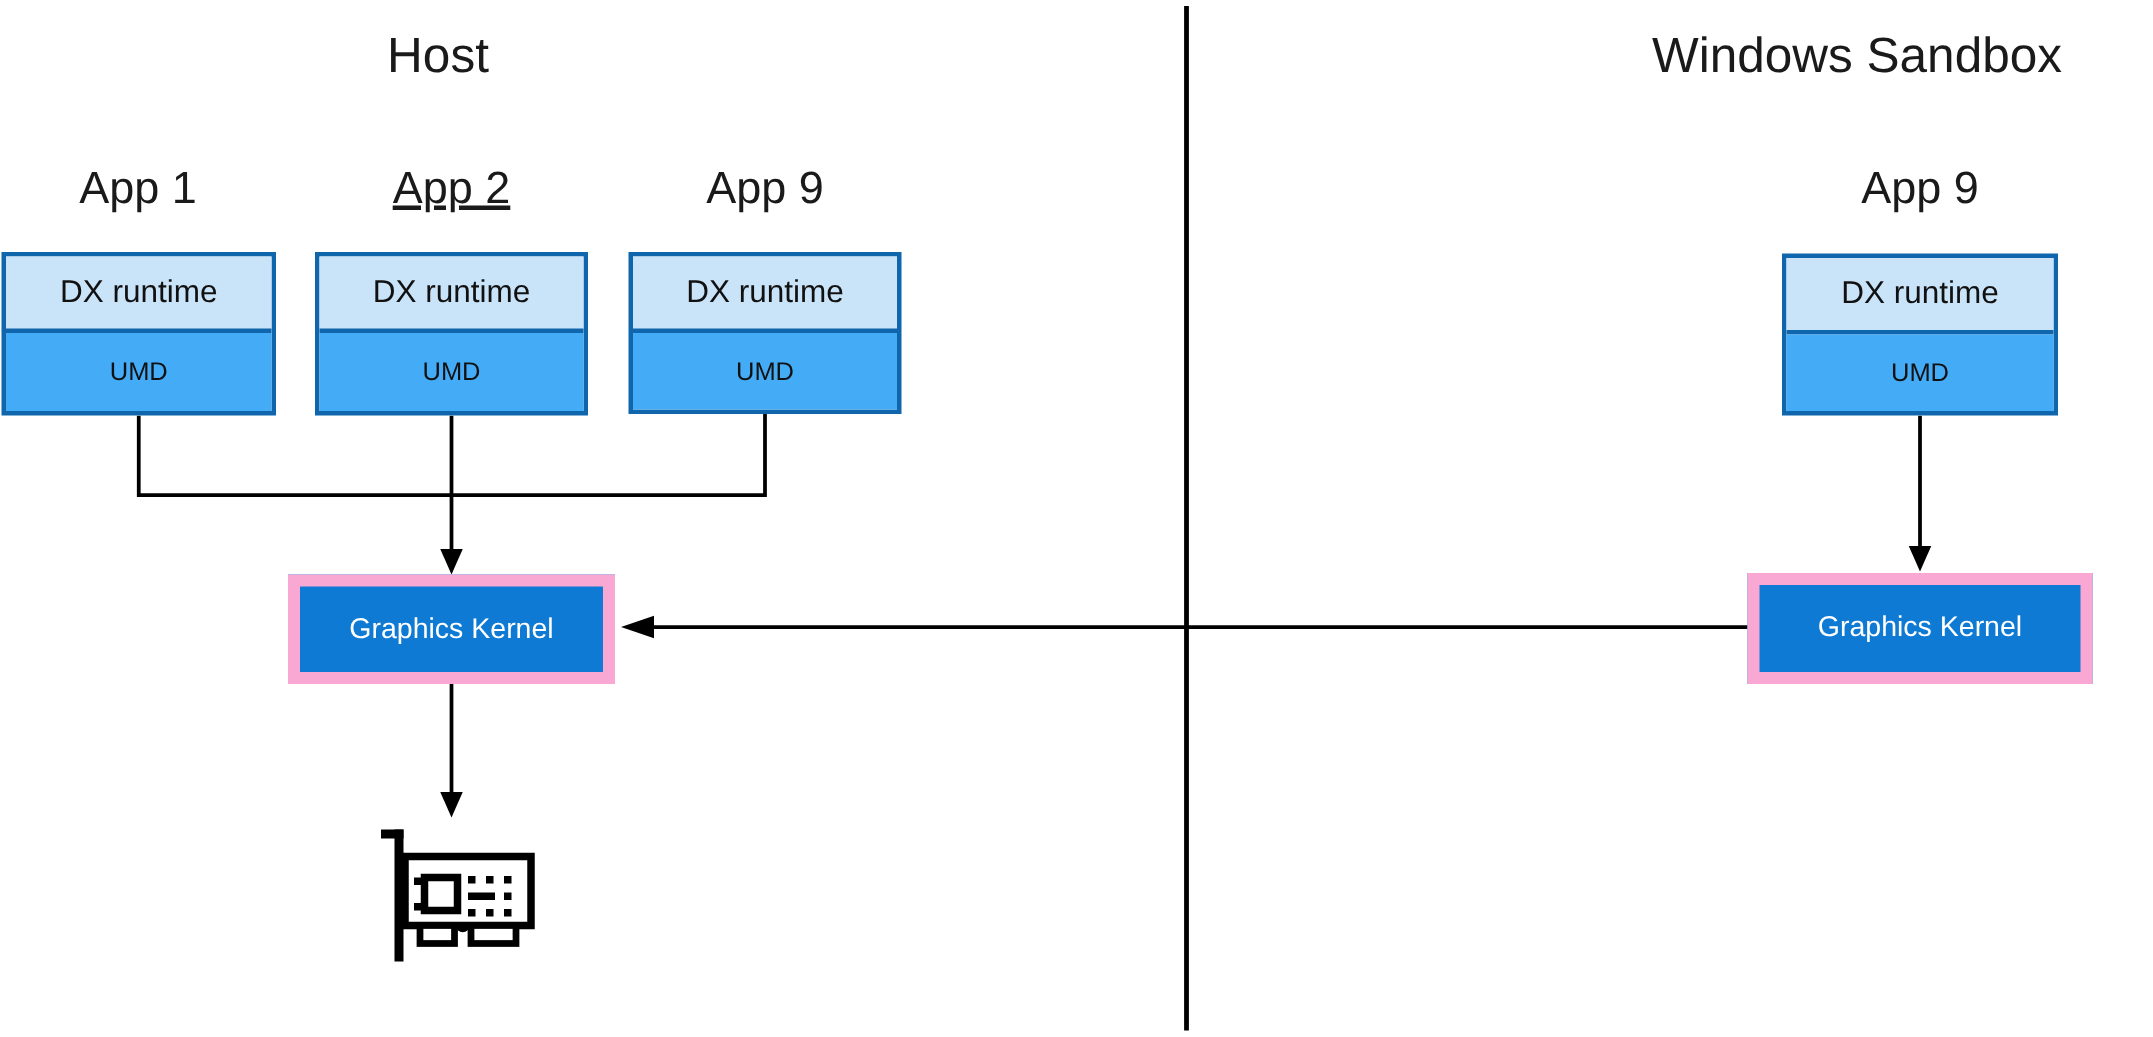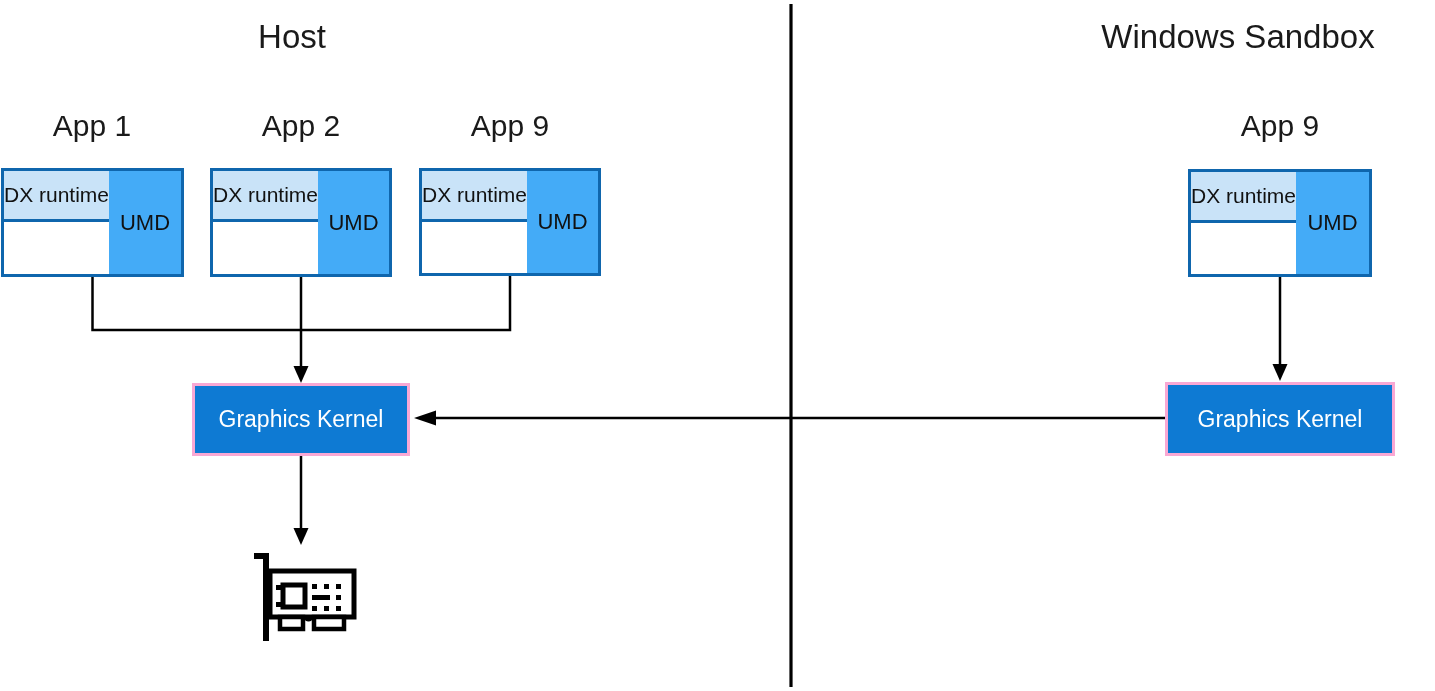--- a/index.html
+++ b/index.html
@@ -28,52 +28,52 @@
     font-size: 30px;
     font-weight: 400;
     color: #1a1a1a;
     white-space: nowrap;
   }
   .app-box {
     position: absolute;
     box-sizing: border-box;
     border: 3px solid #0f66ad;
     display: flex;
-    flex-direction: row;
+    flex-direction: column;
     background: #ffffff;
   }
   .layer-dx {
     height: 51px;
     box-sizing: border-box;
     border-bottom: 3px solid #0f66ad;
     background: #c9e3f8;
     display: flex;
     align-items: center;
     justify-content: center;
     font-size: 21px;
     color: #111111;
   }
   .layer-umd {
     flex: 1;
     background: #44abf7;
     display: flex;
     align-items: center;
     justify-content: center;
-    font-size: 22px;
+    font-size: 17px;
     color: #111111;
   }
   .kernel-box {
     position: absolute;
     box-sizing: border-box;
     background: #0e7ad3;
-    border: 3px solid #f9a8d4;
+    border: 8px solid #f9a8d4;
     display: flex;
     align-items: center;
     justify-content: center;
-    font-size: 23px;
+    font-size: 19px;
     color: #ffffff;
     white-space: nowrap;
   }
   .overlay {
     position: absolute;
     left: 0; top: 0;
   }
   .gpu-icon {
     position: absolute;
     left: 252px;
@@ -106,21 +106,21 @@
 
   <div class="section-title" style="left:292px;">Host</div>
   <div class="section-title" style="left:1238px;">Windows Sandbox</div>
 
   <div class="app-label" style="left:92px;">App 1</div>
   <div class="app-box" style="left:1px; top:168px; width:183px; height:109px;">
     <div class="layer-dx">DX runtime</div>
     <div class="layer-umd">UMD</div>
   </div>
 
-  <div class="app-label" style="left:301px;">App 2</div>
+  <div class="app-label" style="left:301px;text-decoration:underline;">App 2</div>
   <div class="app-box" style="left:210px; top:168px; width:182px; height:109px;">
     <div class="layer-dx">DX runtime</div>
     <div class="layer-umd">UMD</div>
   </div>
 
   <div class="app-label" style="left:510px;">App 9</div>
   <div class="app-box" style="left:419px; top:168px; width:182px; height:108px;">
     <div class="layer-dx">DX runtime</div>
     <div class="layer-umd">UMD</div>
   </div>

